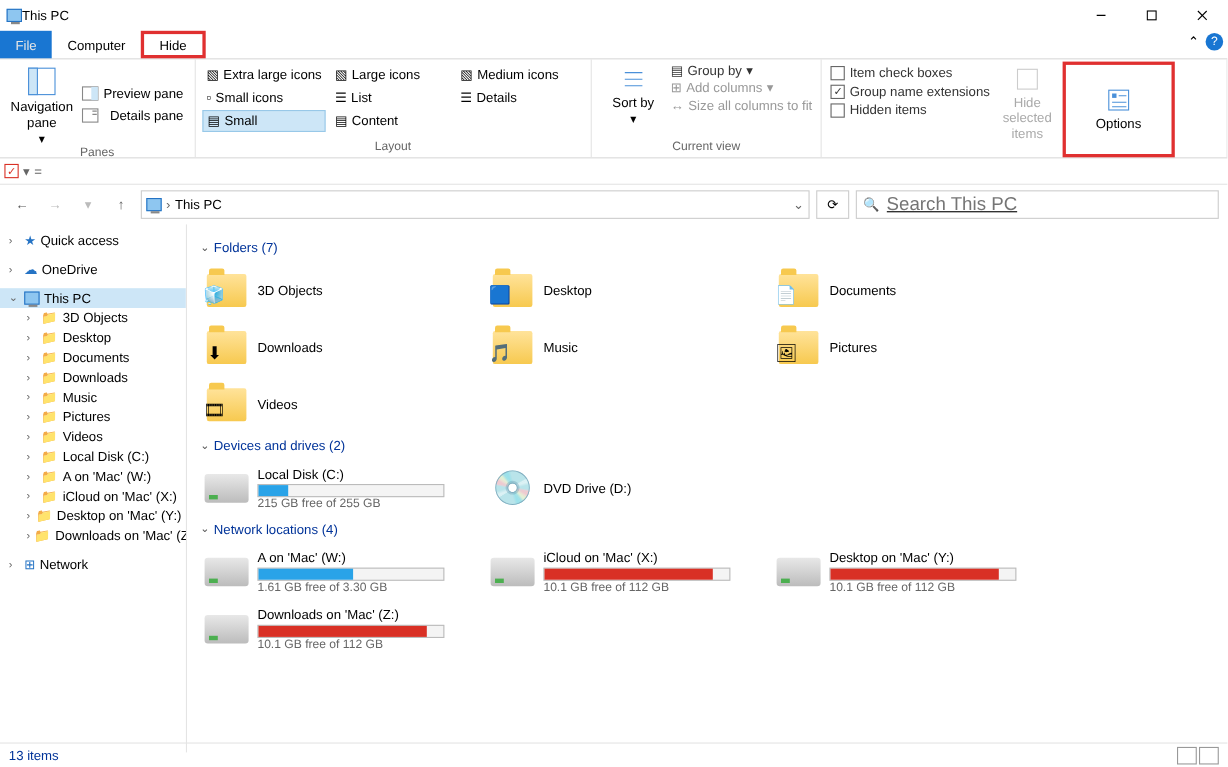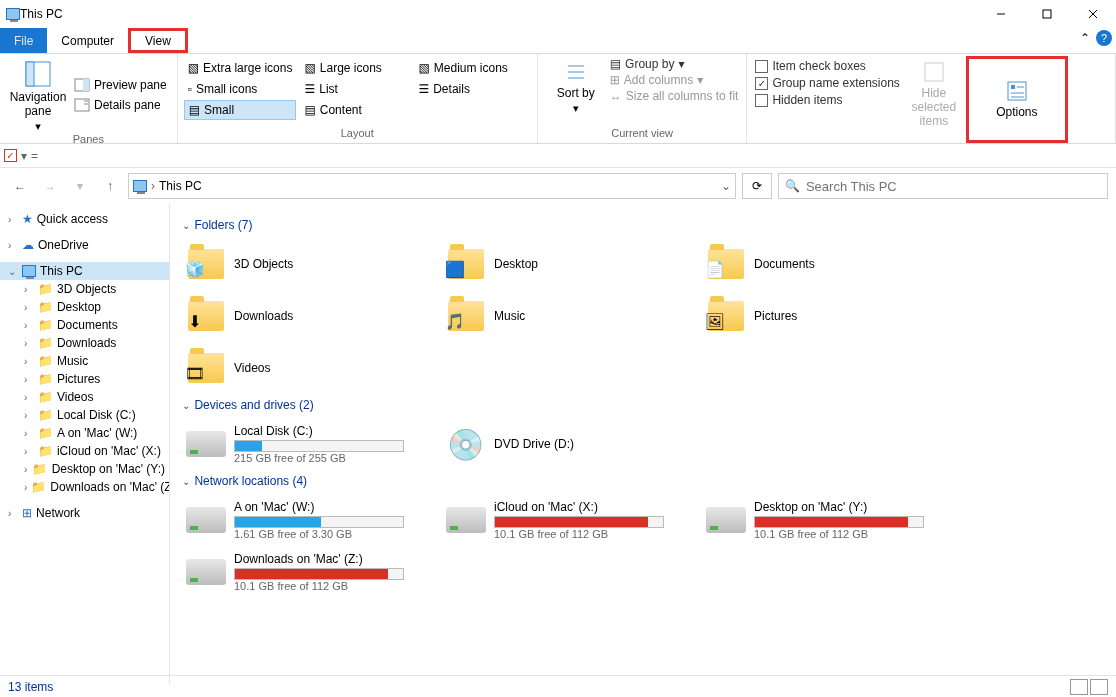--- a/index.html
+++ b/index.html
@@ -16,21 +16,21 @@
 .tab { padding: 0 14px; display: flex; align-items: center; font-size: 12px; cursor: default; }
 .tab.file { background: #1976d2; color: #e5e5e5; }
 .tab.view { border: 3px solid #e03030; }
 
 
 .ribbon { height: 90px; border-bottom: 1px solid #d9d9d9; display: flex; }
 .group { border-right: 1px solid #e4e4e4; padding: 2px 6px 0 6px; display: flex; flex-direction: column; }
 .group-body { flex: 1; display: flex; }
 .group-label { text-align: center; font-size: 11px; color: #666; height: 16px; }
 .big-btn { width: 64px; display: flex; flex-direction: column; align-items: center; padding-top: 4px; font-size: 11px; text-align: center; gap: 2px; }
-.small-row { display: flex; align-items: center; gap: 4px; padding: 2px 4px; font-size: 12px; }
+.small-row { display: flex; align-items: center; gap: 4px; padding: 2px 4px; font-size: 12px; justify-content: space-between; }
 .pane-stack { display: flex; flex-direction: column; gap: 2px; justify-content: center; }
 .layout-grid { display: grid; grid-template-columns: repeat(3, auto); grid-auto-rows: 20px; gap: 1px 4px; align-content: start; padding-top: 2px; }
 .layout-item { display: flex; align-items: center; gap: 4px; padding: 0 4px; font-size: 12px; min-width: 110px; }
 .layout-item.selected { background: #cde6f7; border: 1px solid #98c8e8; }
 .cv-stack { display: flex; flex-direction: column; gap: 0px; }
 .cv-item { display: flex; align-items: center; gap: 4px; font-size: 12px; padding: 1px 2px; color: #333; }
 .cv-item.dis { color: #999; }
 .sh-stack { display: flex; flex-direction: column; gap: 1px; padding-top: 2px; }
 .chk { width: 13px; height: 13px; border: 1px solid #666; display: inline-flex; align-items: center; justify-content: center; font-size: 10px; }
 .opt-box { border: 3px solid #e03030; padding: 16px; }
@@ -39,21 +39,21 @@
 .qat-row { height: 24px; display: flex; align-items: center; padding-left: 4px; gap: 4px; border-bottom: 1px solid #e4e4e4; }
 
 
 .navrow { height: 36px; display: flex; align-items: center; padding: 4px 8px; gap: 6px; }
 .nav-btn { width: 24px; height: 24px; display: flex; align-items: center; justify-content: center; color: #555; }
 .nav-btn.dis { color: #bbb; }
 .addr { flex: 1; height: 26px; border: 1px solid #ccc; display: flex; align-items: center; padding: 0 4px; gap: 4px; }
 .addr-seg { display: flex; align-items: center; gap: 2px; }
 .refresh { width: 30px; height: 26px; border: 1px solid #ccc; display: flex; align-items: center; justify-content: center; }
 .search { width: 330px; height: 26px; border: 1px solid #ccc; display: flex; align-items: center; padding: 0 6px; gap: 6px; color: #888; }
-.search input { border: none; outline: none; flex: 1; font-size: 13px; }
+.search input { border: none; outline: none; flex: 1; font-size: 17px; text-decoration: underline; }
 
 
 .split { display: flex; height: 480px; }
 .nav-pane { width: 170px; border-right: 1px solid #e4e4e4; padding: 6px 0; overflow: hidden; }
 .tree-item { display: flex; align-items: center; gap: 4px; padding: 2px 4px 2px 8px; font-size: 12px; white-space: nowrap; }
 .tree-item.sel { background: #cde6f7; }
 .tree-item .chev { width: 10px; color: #666; font-size: 10px; }
 .tree-item.child { padding-left: 24px; }
 .tree-spacer { height: 8px; }
 
@@ -111,21 +111,21 @@
           <line x1="1" y1="1" x2="9" y2="9" stroke="#000"></line>
           <line x1="9" y1="1" x2="1" y2="9" stroke="#000"></line>
         </svg>
       </div>
   </div>
 </div>
 
 <div class="tabs">
   <div class="tab file">File</div>
   <div class="tab">Computer</div>
-  <div class="tab view">View</div>
+  <div class="tab view">Hide</div>
 </div>
 
 <div class="help-row">
   <span>⌃</span>
   <span class="help-circ">?</span>
 </div>
 
 <div class="ribbon">
 
   <div class="group">

